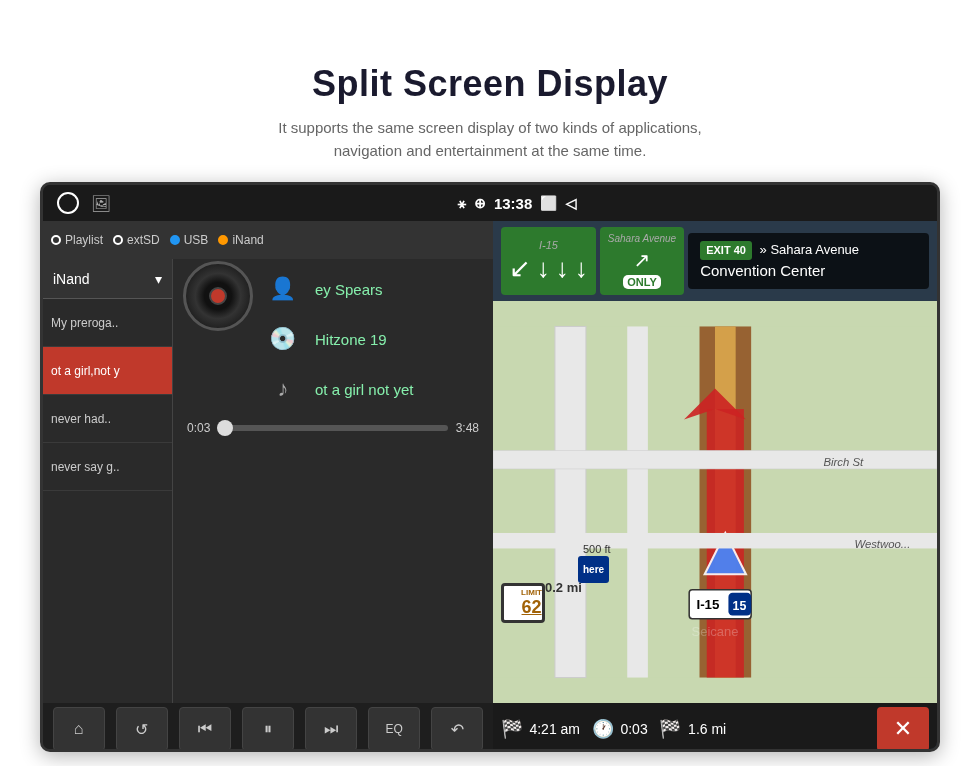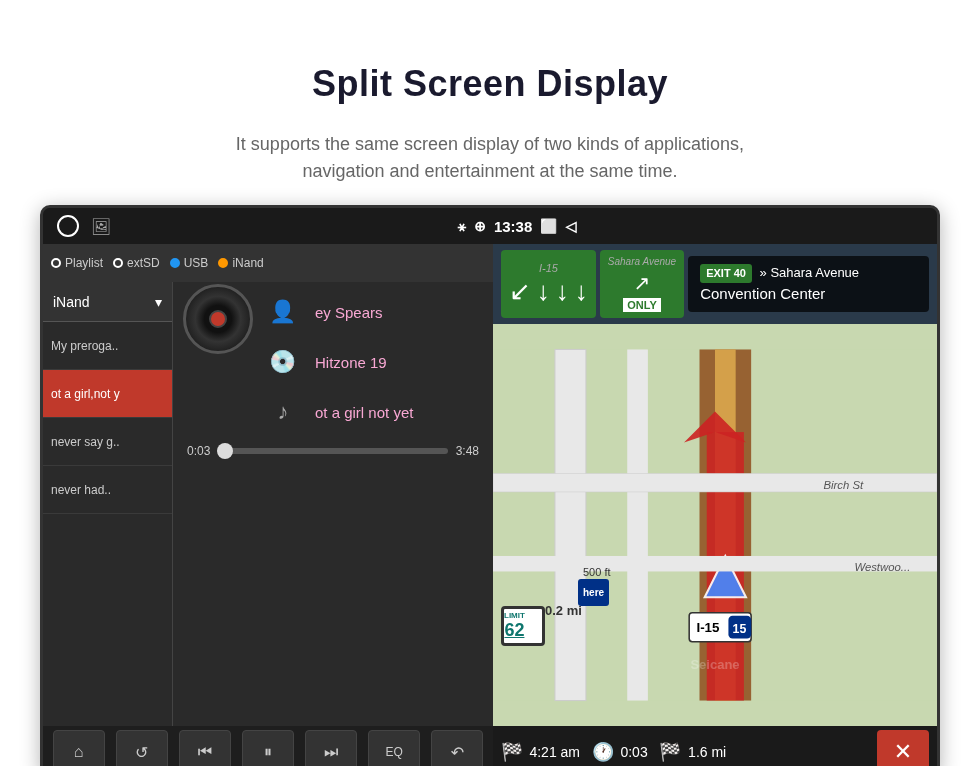--- a/index.html
+++ b/index.html
@@ -18,23 +18,23 @@
 
     .page-title {
       font-size: 36px;
       font-weight: 900;
       color: #1a1a2e;
       letter-spacing: 0.5px;
       margin-top: 45px;
     }
 
     .page-subtitle {
-      font-size: 18px;
+      font-size: 15px;
       color: #666;
-      margin-top: 26px;
+      margin-top: 12px;
       line-height: 1.5;
     }
 
     .device-frame {
       margin: 10px auto 0 auto;
       width: 900px;
       height: 570px;
       background: #222;
       border-radius: 10px;
       overflow: hidden;
@@ -207,21 +207,21 @@
       width: 36px;
       height: 36px;
       display: flex;
       align-items: center;
       justify-content: center;
       color: #aaa;
       font-size: 22px;
     }
 
     .track-text {
-      color: #f9a8d4;
+      color: #86efac;
       font-size: 15px;
     }
 
     .vinyl-disc {
       width: 70px;
       height: 70px;
       background: radial-gradient(circle at center, #111 30%, #333 50%, #222 70%, #444 100%);
       border-radius: 50%;
       display: flex;
       align-items: center;
@@ -363,21 +363,21 @@
       font-size: 20px;
       color: #fff;
     }
 
     .only-text {
       background: #fff;
       color: #2d7a2d;
       font-weight: bold;
       font-size: 11px;
       padding: 1px 4px;
-      border-radius: 0;
+      border-radius: 5px;
     }
 
     .nav-info-box {
       background: rgba(0,0,0,0.7);
       color: #fff;
       padding: 8px 12px;
       border-radius: 4px;
       font-size: 13px;
       line-height: 1.4;
       flex: 1;
@@ -419,24 +419,24 @@
       position: absolute;
       bottom: 80px;
       left: 8px;
       background: #fff;
       border: 3px solid #333;
       border-radius: 4px;
       width: 44px;
       height: 40px;
       display: flex;
       align-items: center;
-      justify-content: flex-start;
+      justify-content: flex-end;
       font-size: 20px;
       font-weight: bold;
-      color: #0f766e;
+      color: #a16207;
     }
 
     
     .nav-bottom {
       height: 52px;
       background: #1a1a1a;
       display: flex;
       align-items: center;
       justify-content: space-between;
       padding: 0 8px;
@@ -469,28 +469,27 @@
       display: flex;
       align-items: center;
       justify-content: center;
       color: #fff;
       font-size: 22px;
       cursor: pointer;
     }
 
     .watermark {
       position: absolute;
-      bottom: 54px;
+      bottom: 64px;
       right: 0;
       left: 0;
       text-align: center;
       color: rgba(255,255,255,0.25);
       font-size: 13px;
       pointer-events: none;
-      font-weight: bold;
     }
 
     .here-badge {
       position: absolute;
       bottom: 120px;
       left: 85px;
       background: #003087;
       color: #fff;
       font-size: 10px;
       font-weight: bold;
@@ -567,22 +566,22 @@
       <div class="music-body">
 
         <div class="playlist-sidebar">
           <div class="source-selector">
             <span>iNand</span>
             <span>▾</span>
           </div>
           <div class="playlist-items">
             <div class="playlist-item">My preroga..</div>
             <div class="playlist-item active-red">ot a girl,not y</div>
+            <div class="playlist-item">never had..</div>
             <div class="playlist-item">never say g..</div>
-            <div class="playlist-item">never had..</div>
           </div>
         </div>
 
         <div class="player-area">
           <div style="display:flex; align-items:flex-start; gap:12px; width:100%;">
 
             <div class="vinyl-disc">
               <div class="vinyl-center"></div>
             </div>
 

